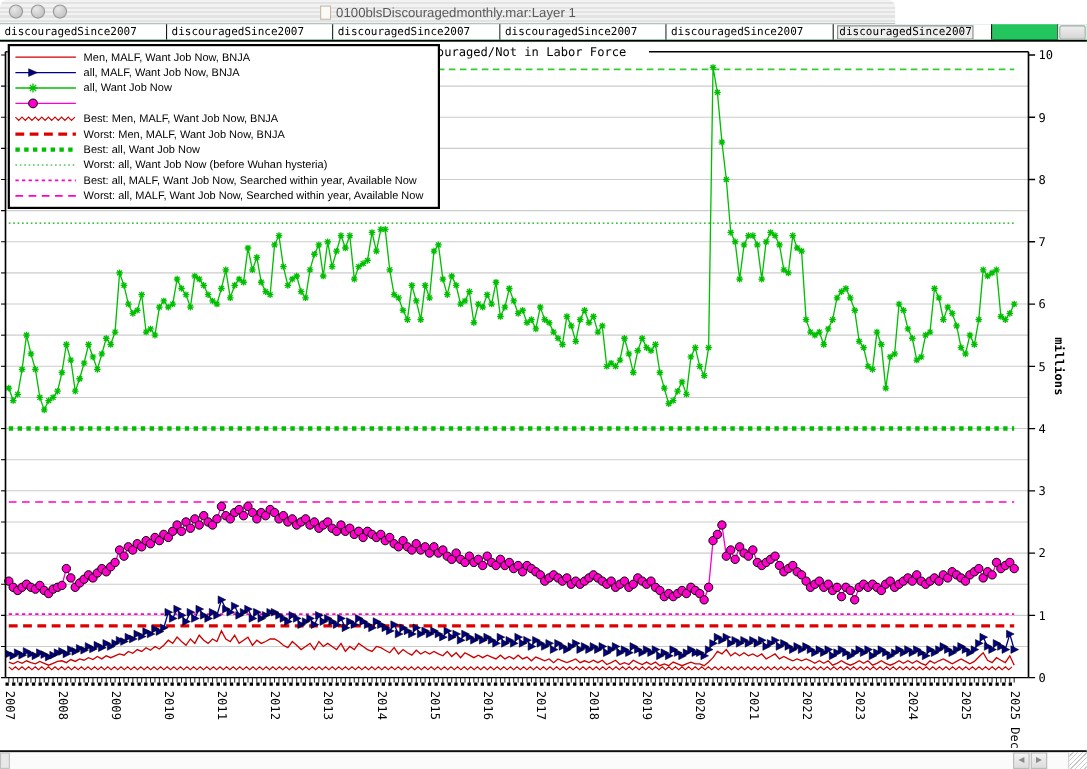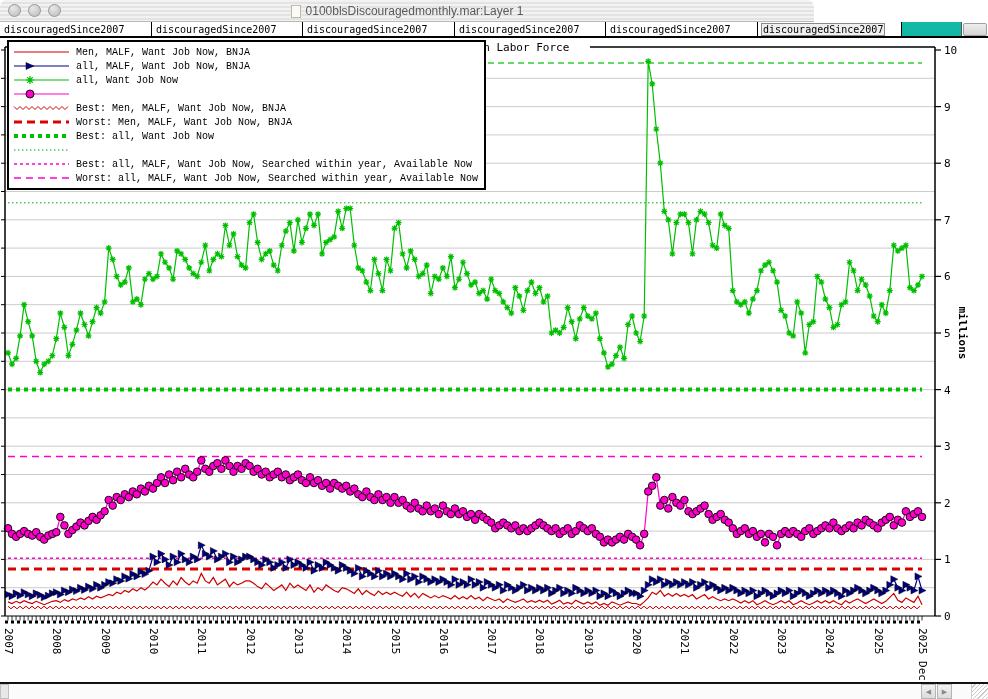--- a/index.html
+++ b/index.html
@@ -12,37 +12,37 @@
     background:repeating-linear-gradient(180deg,#f2f2f2 0px,#f2f2f2 2px,#e3e3e3 2px,#e3e3e3 4px);
     border-bottom:1px solid #b8b8b8;box-sizing:border-box;}
   .tl-btn{position:absolute;top:4px;width:13px;height:13px;border-radius:50%;
     background:radial-gradient(circle at 35% 30%,#e8e8e8,#b9b9b9);border:1px solid #979797;box-sizing:border-box;}
   #btn-close{left:8px;} #btn-min{left:28px;} #btn-zoom{left:48px;}
   #title-wrap{position:absolute;left:0;right:0;top:0;height:22px;display:flex;align-items:center;justify-content:center;gap:5px;}
   #doc-icon{width:10px;height:13px;background:#fbfbf6;border:1px solid #c2b8a8;box-sizing:border-box;}
   #window-title{font-size:12px;color:#5a5a5a;letter-spacing:0;}
 
   
-  #tabbar{position:absolute;left:0;top:22px;width:988px;height:16px;background:#14b8a6;
+  #tabbar{position:absolute;left:0;top:22px;width:988px;height:16px;background:#22c55e;
     border-bottom:2px solid #000;box-sizing:border-box;display:flex;}
   .tab{height:100%;border-right:1px solid #000;box-sizing:border-box;display:flex;align-items:center;
     font-family:"DejaVu Sans Mono",monospace;font-size:10px;white-space:nowrap;overflow:hidden;padding-left:3px;background:#fff;}
   .tab span{padding:0 1px;}
   .tab.active span{background:#efefef;border:1px solid #8a8a8a;}
   #tab-filler{flex:0 0 60px;height:100%;border-right:1px solid #555;box-sizing:border-box;}
   #tabbar-right{flex:1;display:flex;align-items:center;justify-content:center;background:#fdfdfd;}
   #tab-overflow{width:22px;height:11px;background:linear-gradient(#eee,#d6d6d6);border:1px solid #a0a0a0;border-radius:2px;}
 
   
   #main{position:absolute;left:0;top:38px;width:988px;height:644px;background:#fff;border-bottom:2px solid #111;box-sizing:content-box;}
   #chart-svg{position:absolute;left:0;top:0;}
 
   
   #legend{position:absolute;left:7px;top:2px;background:#fff;border:2px solid #000;
-    padding:3px 6px 3px 4px;font-family:Liberation Mono, monospace;font-size:10px;color:#000;}
+    padding:3px 13px 3px 4px;font-family:Liberation Sans, sans-serif;font-size:10px;color:#000;}
   .lg-row{display:flex;align-items:center;height:14px;white-space:nowrap;}
   .lg-swatch{width:58px;height:12px;margin-right:5px;flex:0 0 58px;}
 
   
   #hscroll{position:absolute;left:0;top:684px;width:988px;height:15px;background:#fbfbfb;}
   #hs-left{position:absolute;left:0;top:0;width:9px;height:15px;background:#e8e8e8;border:1px solid #c0c0c0;box-sizing:border-box;}
   .hs-btn{position:absolute;top:0;width:15px;height:15px;background:linear-gradient(#f3f3f3,#dcdcdc);
     border:1px solid #b5b5b5;box-sizing:border-box;display:flex;align-items:center;justify-content:center;
     font-size:7px;color:#8a8a8a;line-height:1;}
   #hs-btn-left{left:921px;} #hs-btn-right{left:937px;}
@@ -714,20 +714,21 @@
         <div class="lg-row">
           <svg class="lg-swatch" width="58" height="12">
             <line x1="1" x2="56" y1="6" y2="6" stroke="#00bf00" stroke-width="4" stroke-dasharray="4,4"></line>
           </svg>
           <span>Best: all, Want Job Now</span>
         </div>
         <div class="lg-row">
           <svg class="lg-swatch" width="58" height="12">
             <line x1="1" x2="56" y1="6" y2="6" stroke="#00aa00" stroke-width="1" stroke-dasharray="1.5,2.5"></line>
           </svg>
+          <span>Worst: all, Want Job Now (before Wuhan hysteria)</span>
         </div>
         <div class="lg-row">
           <svg class="lg-swatch" width="58" height="12">
             <line x1="1" x2="56" y1="6" y2="6" stroke="#ff00cc" stroke-width="1.5" stroke-dasharray="3,3"></line>
           </svg>
           <span>Best: all, MALF, Want Job Now, Searched within year, Available Now</span>
         </div>
         <div class="lg-row">
           <svg class="lg-swatch" width="58" height="12">
             <line x1="1" x2="56" y1="6" y2="6" stroke="#ff00cc" stroke-width="1.5" stroke-dasharray="7,5"></line>

